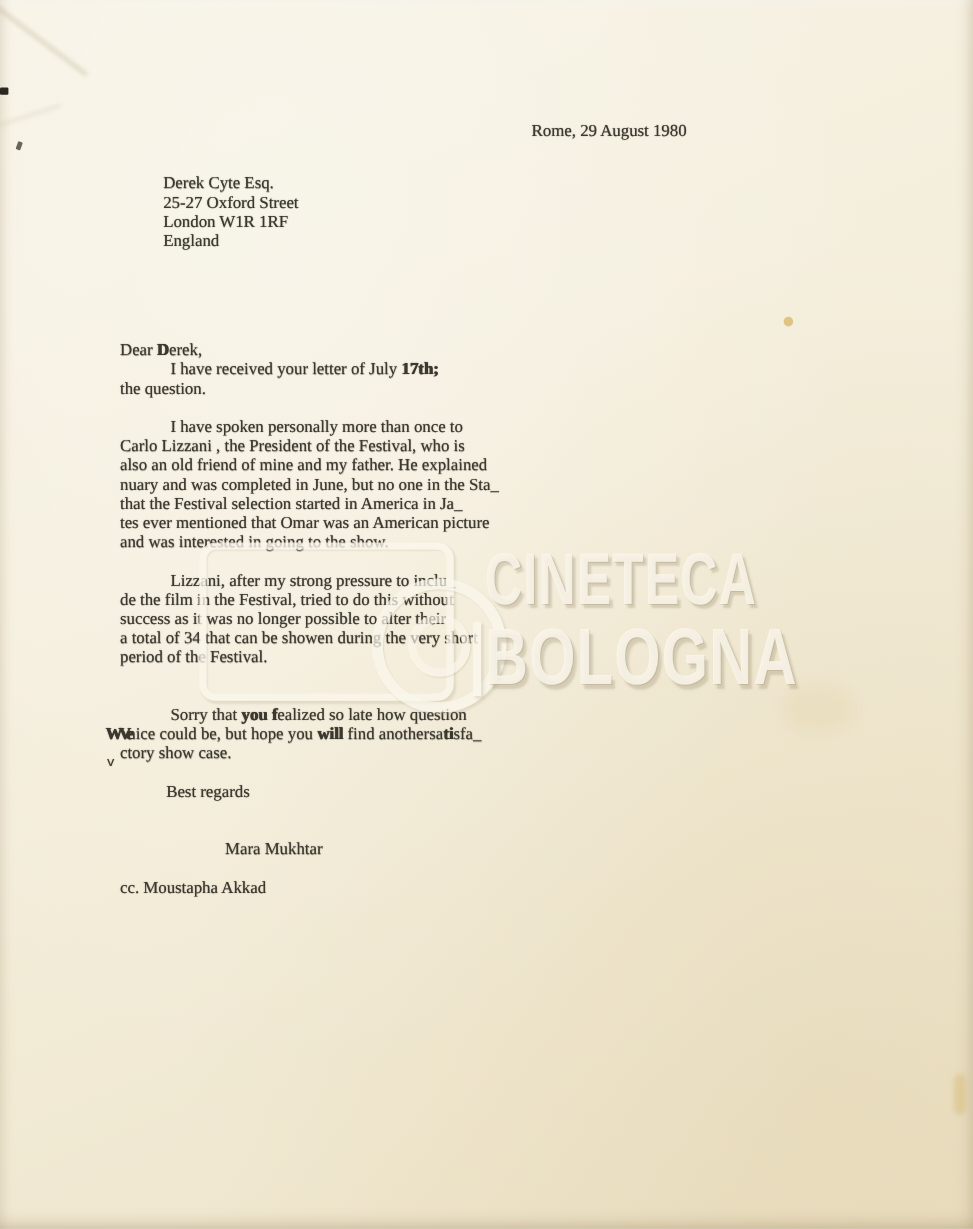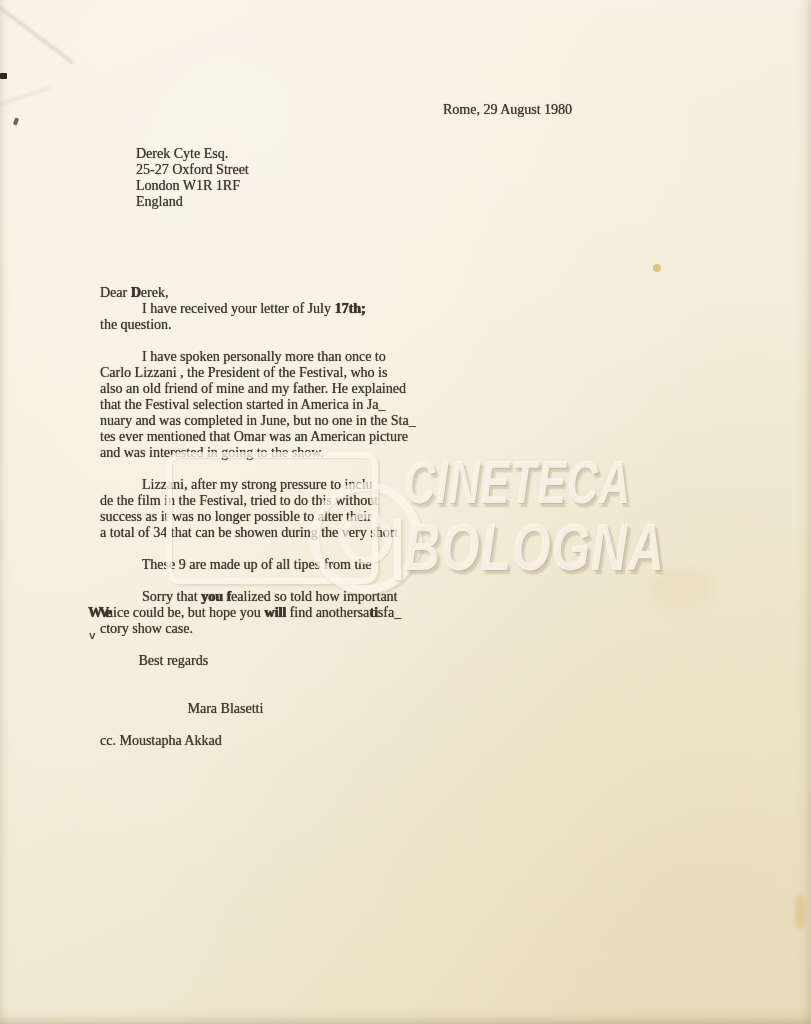--- a/index.html
+++ b/index.html
@@ -17,21 +17,21 @@
   }
   .typew{position:absolute;font-size:14px;line-height:16px;color:#3b382f;
     text-shadow:0 0 1px rgba(59,56,47,.60), .3px .3px 0 rgba(59,56,47,.35);font-family:Liberation Serif, serif;}
   .line{height:16px;white-space:pre;}
   .ov{font-weight:bold;text-shadow:.6px 0 0 currentColor,0 0 1px rgba(45,42,35,.8);}
   .squeeze{letter-spacing:-3px;margin-right:-2px;text-align:center;}
   .pull{margin-left:-12px;}
   .caret{position:absolute;left:89px;top:630px;font-size:11px;color:#3b382f;
     text-shadow:0 0 1px rgba(59,56,47,.6);}
   
-  .wm{position:absolute;inset:0;z-index:5;pointer-events:none;font-style:italic;}
+  .wm{position:absolute;inset:0;z-index:5;pointer-events:none;}
   .wm-frame{position:absolute;left:166px;top:452px;width:200px;height:120px;
     border:6px solid rgba(250,246,235,.78);border-radius:14px;
     box-shadow:2px 2px 2px rgba(165,150,120,.22), inset 1px 1px 1px rgba(165,150,120,.18);}
   .wm-circle{position:absolute;left:310px;top:482px;width:94px;height:94px;border-radius:50%;
     border:9px solid rgba(250,246,235,.72);
     box-shadow:2px 2px 2px rgba(165,150,120,.22), inset 1px 1px 1px rgba(165,150,120,.18);}
   .wm-inner{position:absolute;left:340px;top:512px;width:38px;height:38px;border-radius:50%;
     border:7px solid rgba(250,246,235,.65);box-shadow:1px 1px 1px rgba(165,150,120,.2);}
   .wm-bar{position:absolute;left:394px;top:518px;width:7px;height:62px;
     background:rgba(250,246,235,.82);box-shadow:2px 2px 2px rgba(165,150,120,.25);}
@@ -73,40 +73,40 @@
     </div>
 
   <div class="typew" style="left:100px;top:241px;margin-top:44px;">
       <div class="line"><span>Dear </span><span class="ov">D</span><span>erek,</span></div>
       <div class="line"><span>            I have received your letter of July </span><span class="ov">17th;</span></div>
       <div class="line"><span>the question.</span></div>
       <div class="line">&nbsp;</div>
       <div class="line"><span>            I have spoken personally more than once to</span></div>
       <div class="line"><span>Carlo Lizzani , the President of the Festival, who is</span></div>
       <div class="line"><span>also an old friend of mine and my father. He explained</span></div>
+      <div class="line"><span>nuary and was completed in June, but no one in the Sta_</span></div>
       <div class="line"><span>that the Festival selection started in America in Ja_</span></div>
-      <div class="line"><span>nuary and was completed in June, but no one in the Sta_</span></div>
       <div class="line"><span>tes ever mentioned that Omar was an American picture</span></div>
       <div class="line"><span>and was interested in going to the show.</span></div>
       <div class="line">&nbsp;</div>
       <div class="line"><span>            Lizzani, after my strong pressure to inclu_</span></div>
       <div class="line"><span>de the film in the Festival, tried to do this without</span></div>
       <div class="line"><span>success as it was no longer possible to alter their</span></div>
       <div class="line"><span>a total of 34 that can be showen during the very short</span></div>
+      <div class="line"><span>period of the Festival.</span></div>
       <div class="line">&nbsp;</div>
-      <div class="line"><span>            These 9 are made up of all tipes from the</span></div>
       <div class="line">&nbsp;</div>
-      <div class="line"><span>            Sorry that </span><span class="ov">you</span><span> </span><span class="ov">f</span><span>ealized so told how important</span></div>
+      <div class="line"><span>            Sorry that </span><span class="ov">you</span><span> </span><span class="ov">f</span><span>ealized so late how question</span></div>
       <div class="line pull"><span class="ov squeeze">WVe</span><span>nice could be, but hope you </span><span class="ov">will</span><span> find anothersa</span><span class="ov">ti</span><span>sfa_</span></div>
       <div class="line"><span>ctory show case.</span></div>
       <div class="line">&nbsp;</div>
       <div class="line"><span>           Best regards</span></div>
       <div class="line">&nbsp;</div>
       <div class="line">&nbsp;</div>
-      <div class="line"><span>                         Mara Blasetti</span></div>
+      <div class="line"><span>                         Mara Mukhtar</span></div>
       <div class="line">&nbsp;</div>
       <div class="line"><span>cc. Moustapha Akkad</span></div>
     </div>
 
   <span class="caret">v</span>
 
   <div class="crease"></div>
   <div class="crease2"></div>
   <div class="speck1"></div>
   <div class="speck2"></div>

